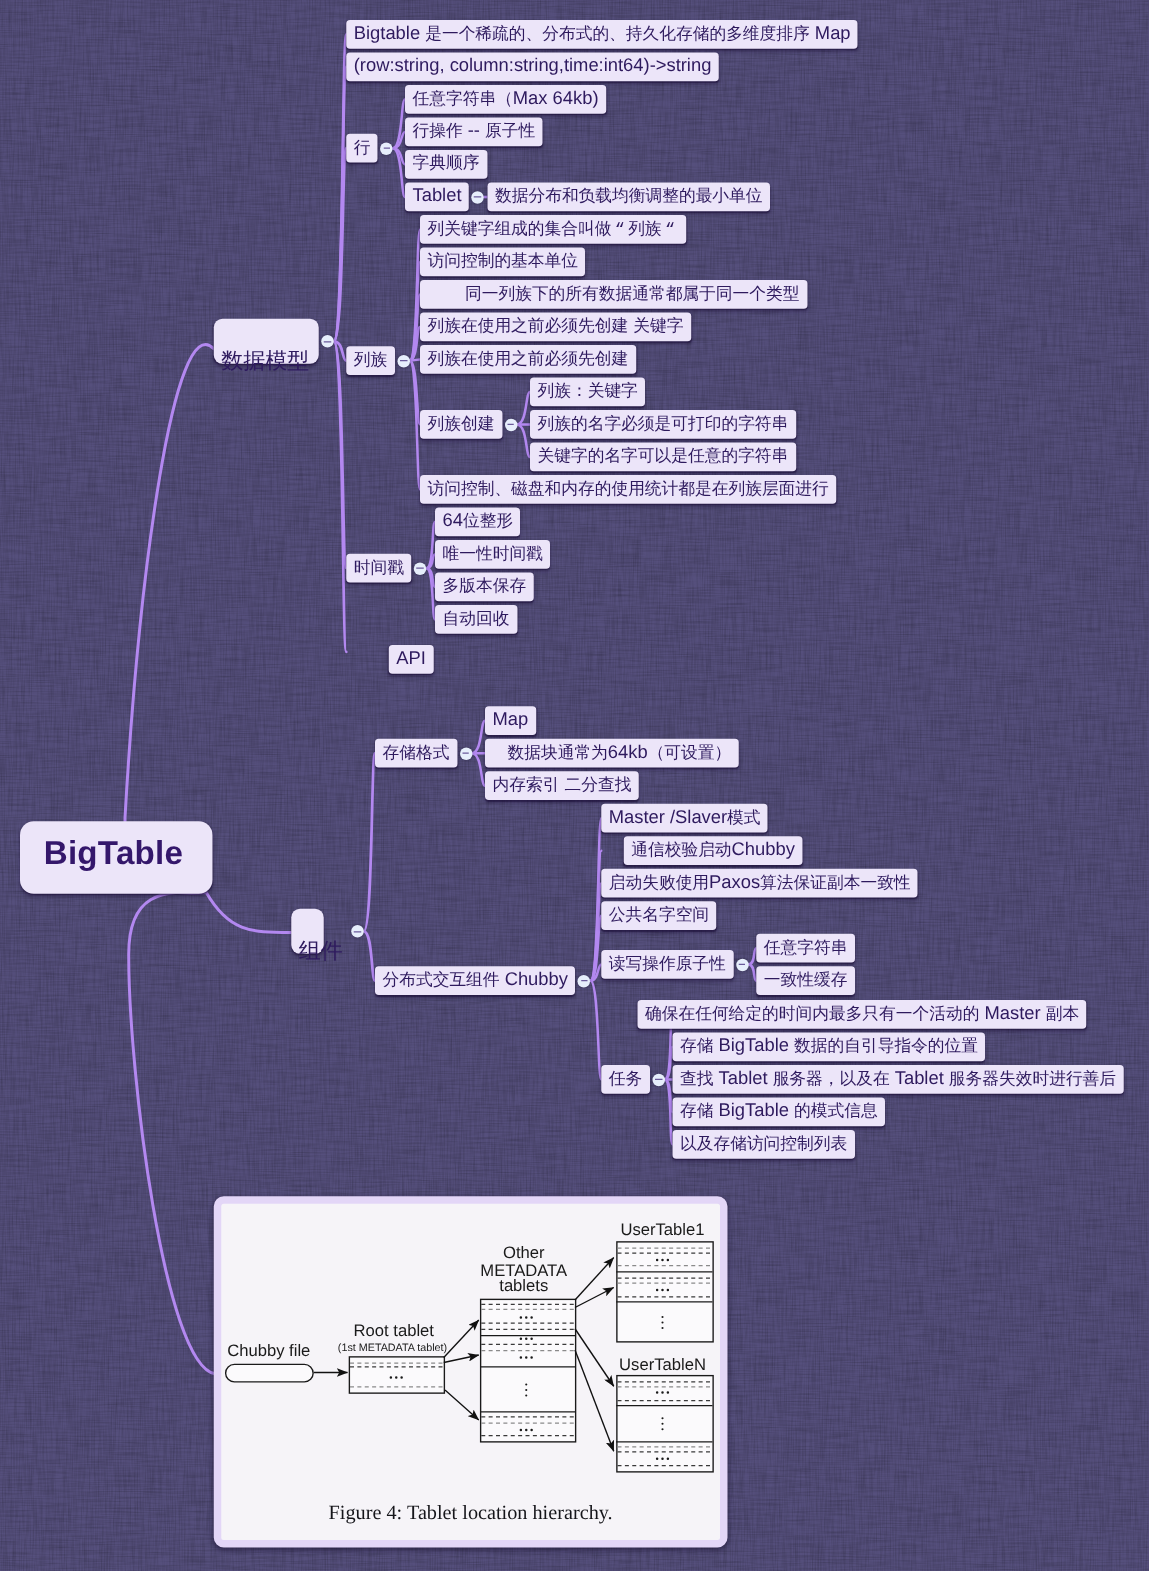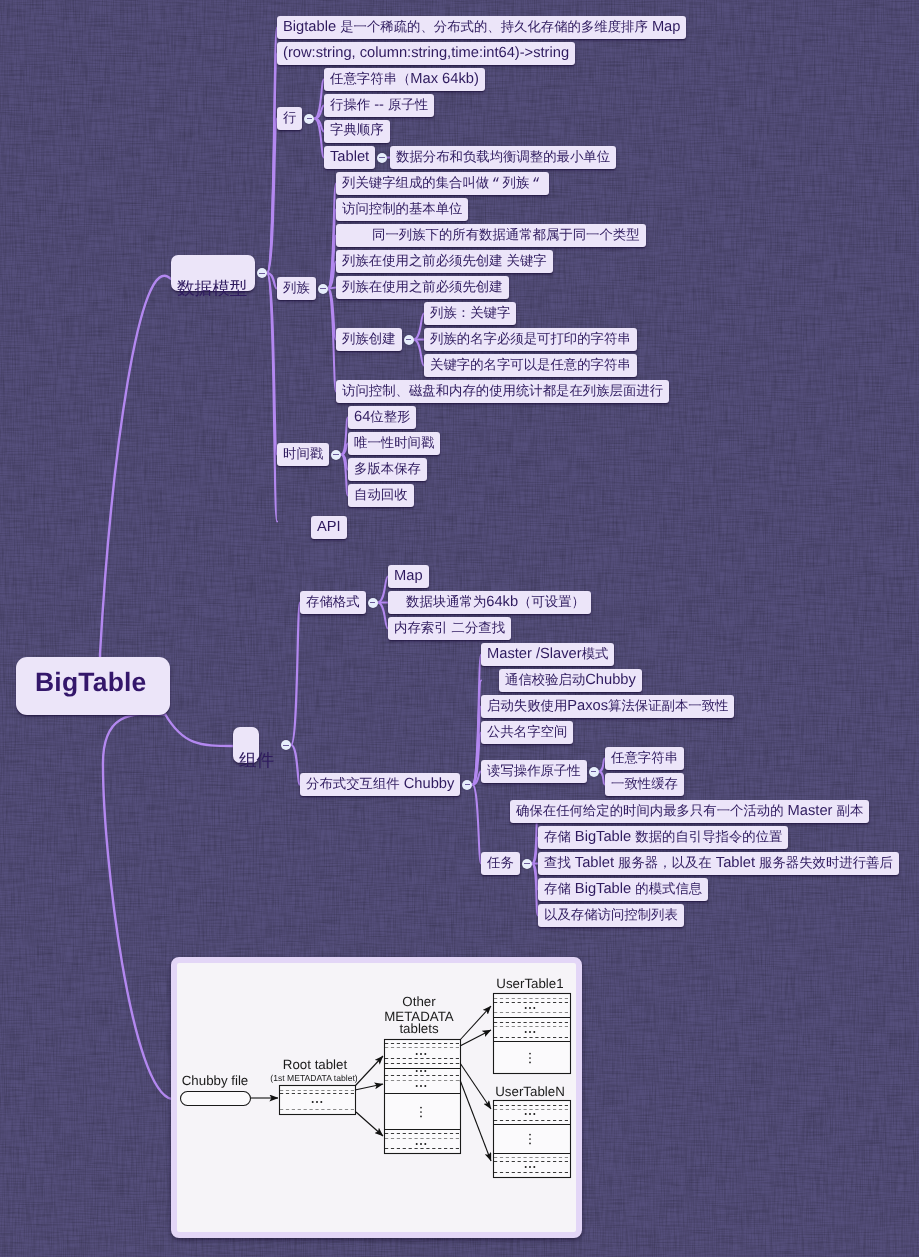--- a/index.html
+++ b/index.html
@@ -312,14 +312,15 @@
         <line x1="322" y1="196.5" x2="399" y2="196.5" fill="none" stroke="#1a1a1a" stroke-width="1.1"></line>
         <line x1="323" y1="200.5" x2="399" y2="200.5" fill="none" stroke="#8a8a8a" stroke-width="1.1" stroke-dasharray="3.2 2.7"></line>
         <line x1="323" y1="204.5" x2="399" y2="204.5" fill="none" stroke="#3a3a3a" stroke-width="1.1" stroke-dasharray="3.2 2.7"></line>
         <path d="M353.7,210 a1,1 0 1,0 2,0 a1,1 0 1,0 -2,0 M358,210 a1,1 0 1,0 2,0 a1,1 0 1,0 -2,0 M362.3,210 a1,1 0 1,0 2,0 a1,1 0 1,0 -2,0 " fill="#1a1a1a"></path>
         <line x1="323" y1="215.5" x2="399" y2="215.5" fill="none" stroke="#3a3a3a" stroke-width="1.1" stroke-dasharray="3.2 2.7"></line>
         <line x1="289" y1="83" x2="320" y2="49" stroke="#111" stroke-width="1.1" marker-end="url(#ah)"></line>
         <line x1="289" y1="89" x2="320" y2="73" stroke="#111" stroke-width="1.1" marker-end="url(#ah)"></line>
         <line x1="289" y1="106" x2="320" y2="152" stroke="#111" stroke-width="1.1" marker-end="url(#ah)"></line>
         <line x1="289" y1="123" x2="320" y2="204" stroke="#111" stroke-width="1.1" marker-end="url(#ah)"></line>
       </svg>
+    <div class="figcap" id="figcap" style="top: 238px;">Figure 4: Tablet location hierarchy.</div>
   </div>
 </div>
 
 </body></html>

